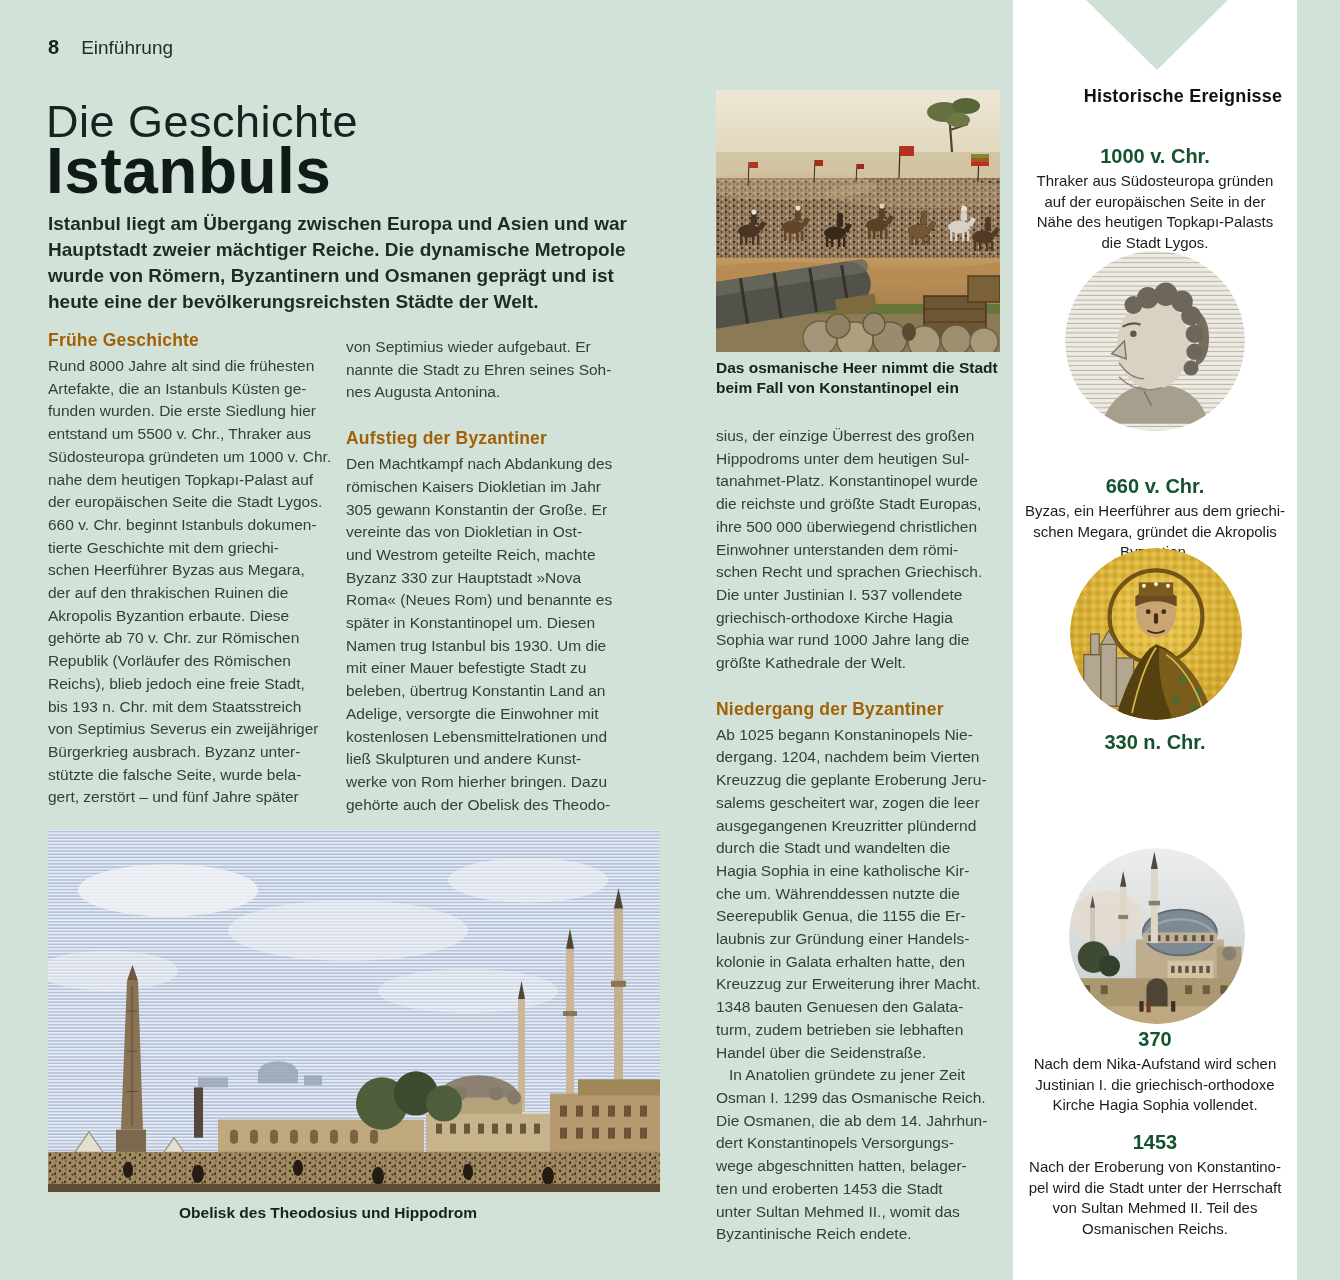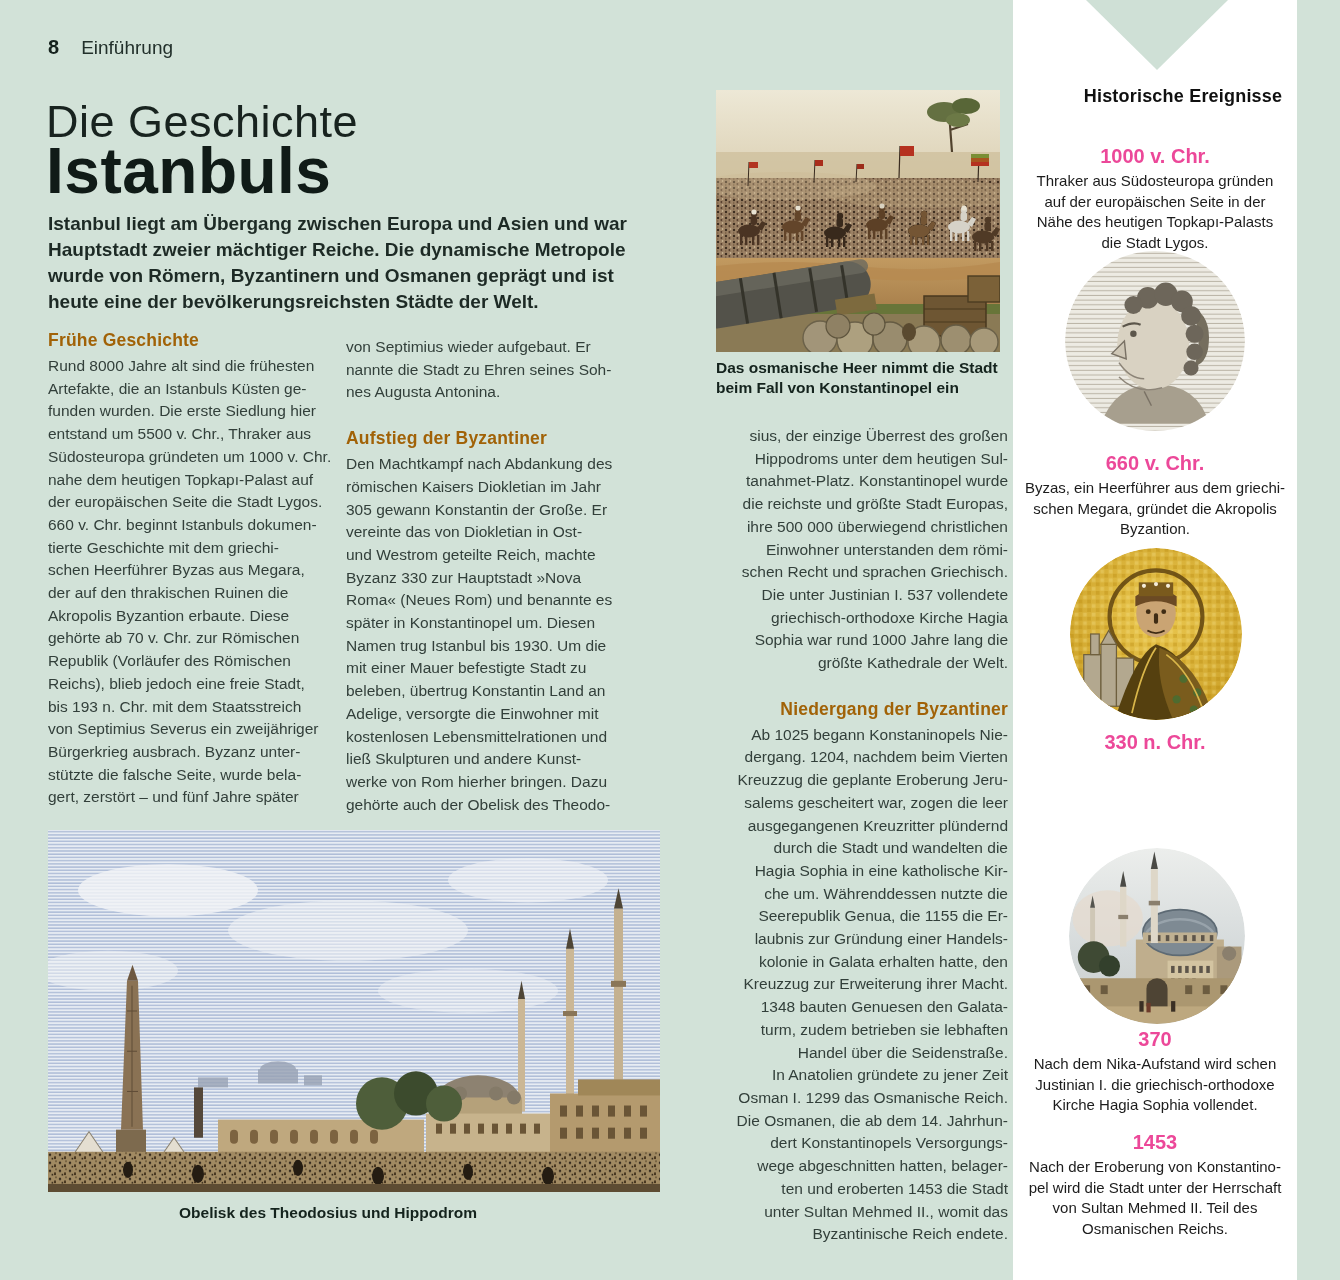--- a/index.html
+++ b/index.html
@@ -19,44 +19,44 @@
   .title2{left:46px;top:134px;font-size:64px;color:#101b17;font-weight:800;letter-spacing:.5px;}
   
   .intro{left:48px;top:211px;width:640px;font-size:19px;line-height:26px;font-weight:700;color:#1d2a25;white-space:pre-line;}
   
   .col{font-size:15.5px;line-height:22.7px;color:#323f3a;}
   .col h3{font-size:17.5px;line-height:20px;margin:0 0 5px 0;color:#a16207;font-weight:800;letter-spacing:.2px;}
   .prose{white-space:pre-line;margin:0;}
   .gap{height:24px;}
   .c1{left:48px;top:330px;width:288px;}
   .c2{left:346px;top:336px;width:296px;}
-  .c3{left:716px;top:425px;width:292px;text-align:right;}
+  .c3{left:716px;top:425px;width:292px;}
   
   .img-frame{overflow:hidden;}
   .img-frame svg{display:block;width:100%;height:100%;}
   .battle{left:716px;top:90px;width:284px;height:262px;}
   .engraving{left:48px;top:830px;width:612px;height:362px;}
   .caption{font-size:15.5px;line-height:20px;font-weight:700;color:#14231d;white-space:pre-line;}
   .cap-battle{left:716px;top:358px;width:290px;}
   .cap-engraving{left:48px;top:1203px;width:560px;text-align:center;}
   
   .sidebar{left:1013px;top:0;width:284px;height:1280px;background:#ffffff;}
   .chevron{left:73px;top:0;width:142px;height:70px;background:#cfe0d6;
     clip-path:polygon(0 0,100% 0,50% 100%);}
   .sb-head{left:0;top:86px;width:284px;text-align:center;font-size:18px;font-weight:800;color:#101010;letter-spacing:.2px;padding-left:28px;}
   .ev{width:272px;left:6px;text-align:center;color:#1c1c1c;}
-  .ev .yr{font-size:20px;font-weight:800;color:#ec4899;margin-bottom:3px;}
+  .ev .yr{font-size:20px;font-weight:800;color:#14532d;margin-bottom:3px;}
   .ev .tx{font-size:15px;line-height:20.5px;white-space:pre-line;}
   .medal{border-radius:50%;overflow:hidden;}
   .medal svg{display:block;width:100%;height:100%;}
   .m1{left:1065px;top:250px;width:180px;height:182px;}
   .m2{left:1070px;top:548px;width:172px;height:172px;}
   .m3{left:1069px;top:848px;width:176px;height:176px;}
   .e1{top:145px;}
-  .e2{top:452px;}
+  .e2{top:475px;}
   .e3{top:731px;}
   .e4{top:1028px;}
   .e5{top:1131px;}
 </style>
 </head>
 <body>
 
 <div class="abs pagehead">
   <span class="num">8</span><span>Einführung</span>
 </div>

